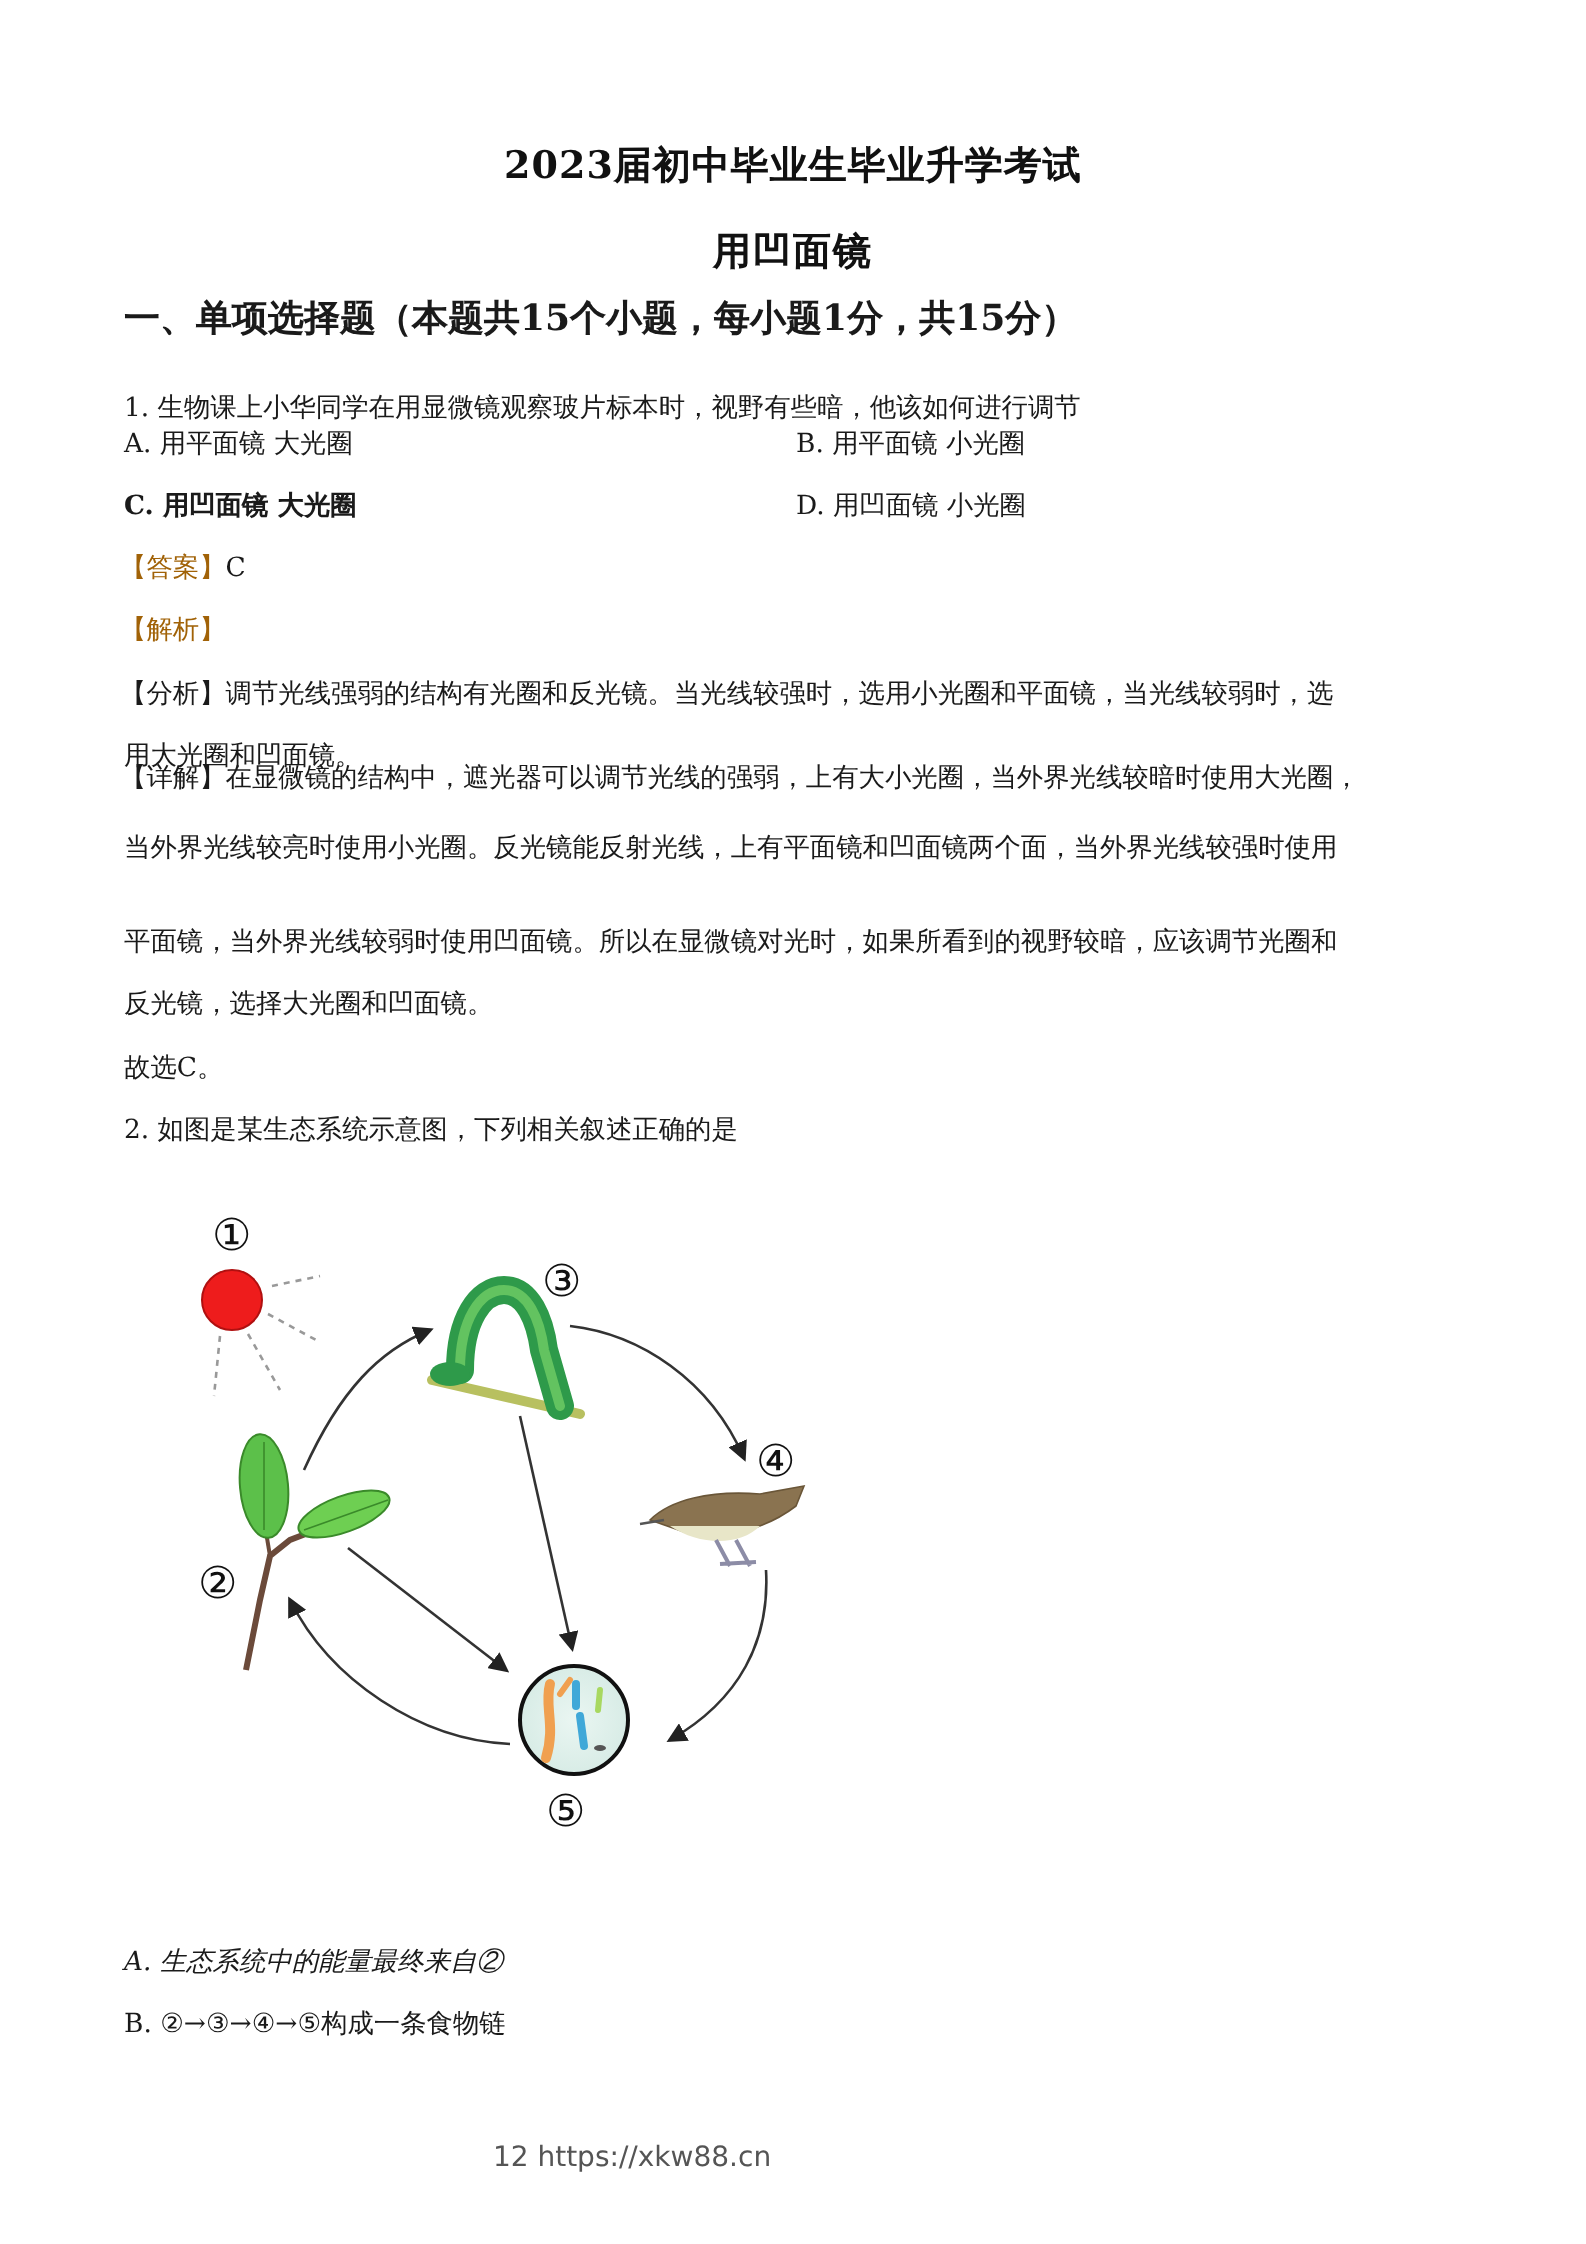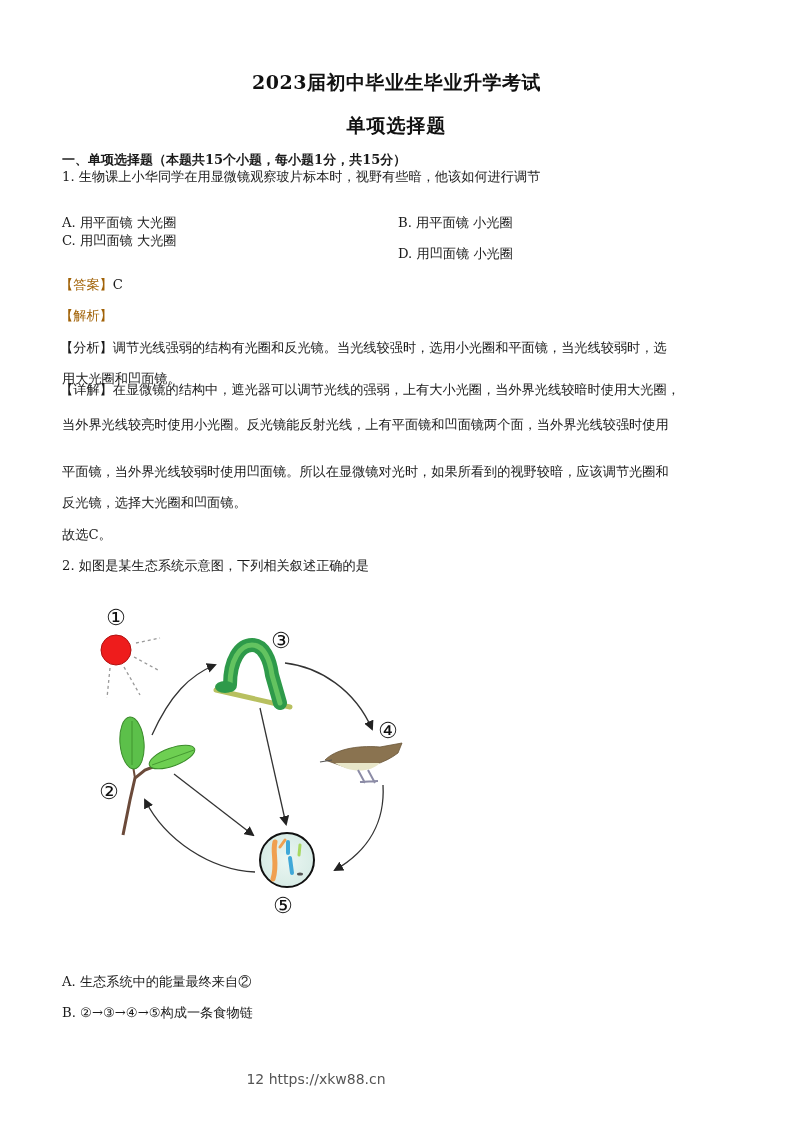--- a/index.html
+++ b/index.html
@@ -27,21 +27,21 @@
     .title-sub  { top: 113px; font-size: 19px; letter-spacing: 1px; }
     .line {
       position: absolute;
       left: 62px;
       font-size: 13.2px;
       line-height: 18px;
       white-space: nowrap;
     }
     .section-head {
       font-weight: bold;
-      font-size: 13px;
+      font-size: 18px;
     }
     .opt-right { left: 398px; }
     .tag { color: #a16207; }
     .diagram {
       position: absolute;
       left: 80px;
       top: 595px;
       width: 340px;
       height: 335px;
     }
@@ -53,29 +53,29 @@
       text-align: center;
       font-family: "DejaVu Sans", "Liberation Sans", sans-serif;
       font-size: 14px;
       color: #555;
     }
   </style>
 </head>
 <body>
 
 <div class="title title-main">2023届初中毕业生毕业升学考试</div>
-<div class="title title-sub">单项选择题</div>
+<div class="title title-sub">用凹面镜</div>
 
 <div class="line section-head" style="top:151px;">一、单项选择题（本题共15个小题，每小题1分，共15分）</div>
 
-<div class="line" style="top:168px;">1. 生物课上小华同学在用显微镜观察玻片标本时，视野有些暗，他该如何进行调节</div>
+<div class="line" style="top:196px;">1. 生物课上小华同学在用显微镜观察玻片标本时，视野有些暗，他该如何进行调节</div>
 
 <div class="line" style="top:214px;">A. 用平面镜  大光圈</div>
 <div class="line opt-right" style="top:214px;">B. 用平面镜  小光圈</div>
-<div class="line" style="top:232px;">C. 用凹面镜  大光圈</div>
+<div class="line" style="top:245px;font-weight:bold;">C. 用凹面镜  大光圈</div>
 <div class="line opt-right" style="top:245px;">D. 用凹面镜  小光圈</div>
 
 <div class="line" style="top:276px; left:60px;">
   <span class="tag">【答案】</span><span>C</span>
 </div>
 
 <div class="line" style="top:307px; left:60px;">
   <span class="tag">【解析】</span>
 </div>
 
@@ -156,16 +156,16 @@
     <path d="M175,277 C130,275 85,245 65,205" fill="none" stroke="#333" stroke-width="1.3" marker-end="url(#arrow)"></path>
 
     <text x="26" y="30" font-size="22" font-family="DejaVu Sans, sans-serif" fill="#111">①</text>
     <text x="19" y="204" font-size="22" font-family="DejaVu Sans, sans-serif" fill="#111">②</text>
     <text x="191" y="53" font-size="22" font-family="DejaVu Sans, sans-serif" fill="#111">③</text>
     <text x="298" y="143" font-size="22" font-family="DejaVu Sans, sans-serif" fill="#111">④</text>
     <text x="193" y="318" font-size="22" font-family="DejaVu Sans, sans-serif" fill="#111">⑤</text>
   </svg>
 </div>
 
-<div class="line" style="top:973px;">A. 生态系统中的能量最终来自②</div>
+<div class="line" style="top:973px;font-style:italic;">A. 生态系统中的能量最终来自②</div>
 <div class="line" style="top:1004px;">B. ②→③→④→⑤构成一条食物链</div>
 
 <div class="footer">12 https://xkw88.cn</div>
 
 </body></html>

